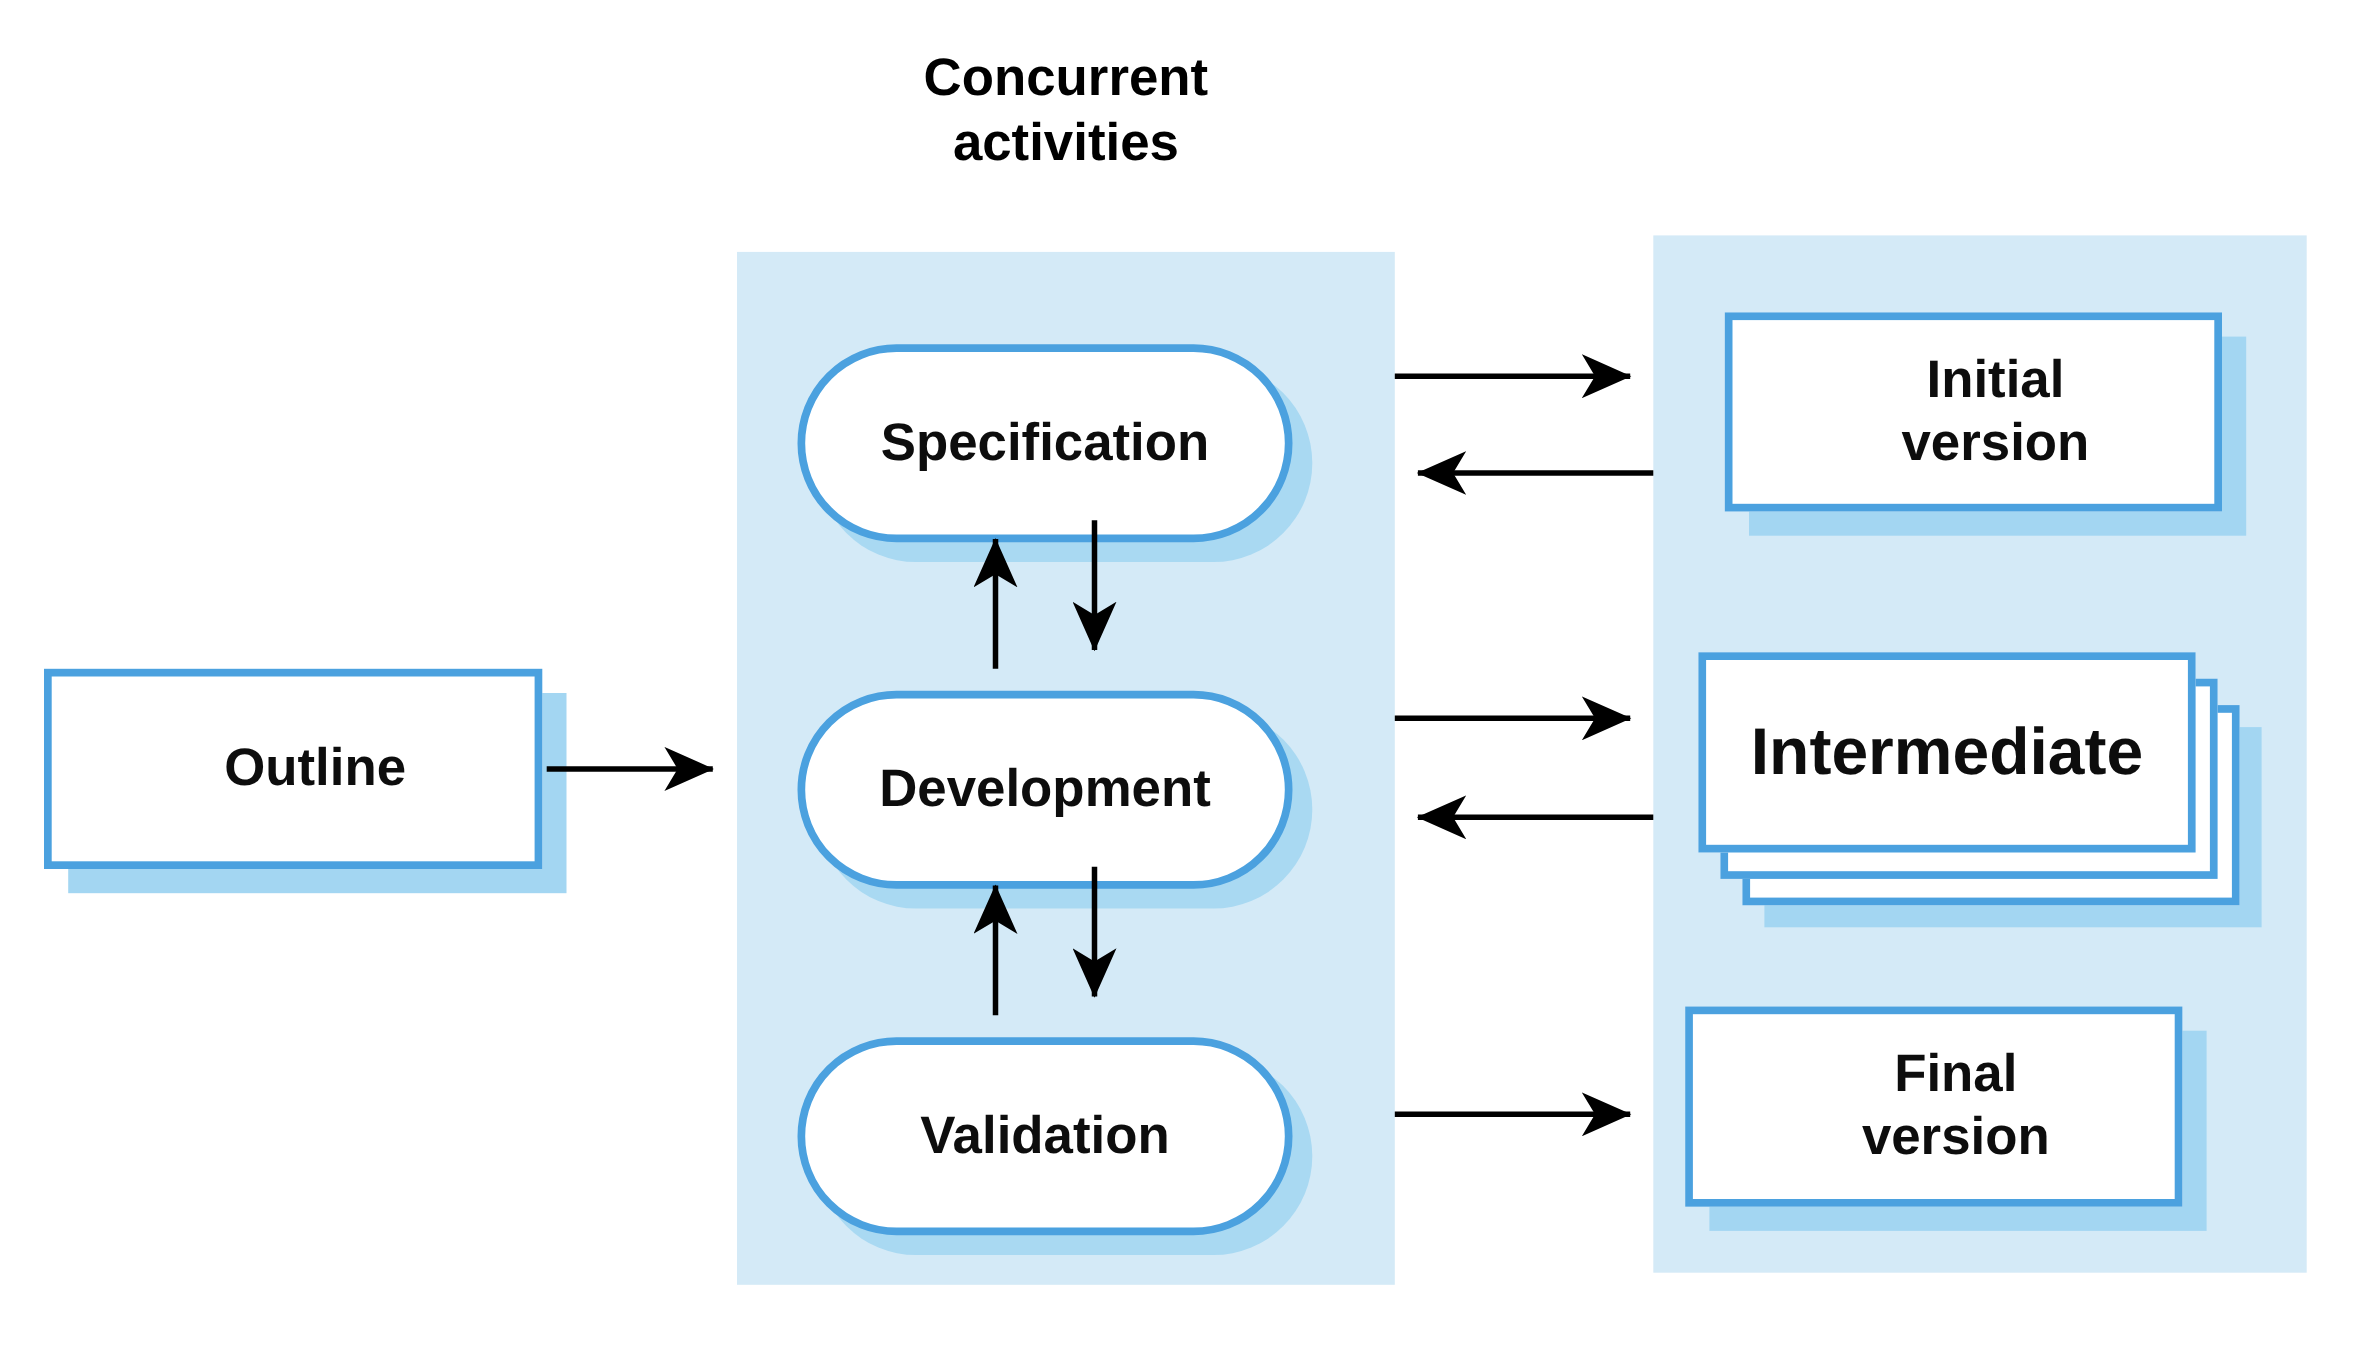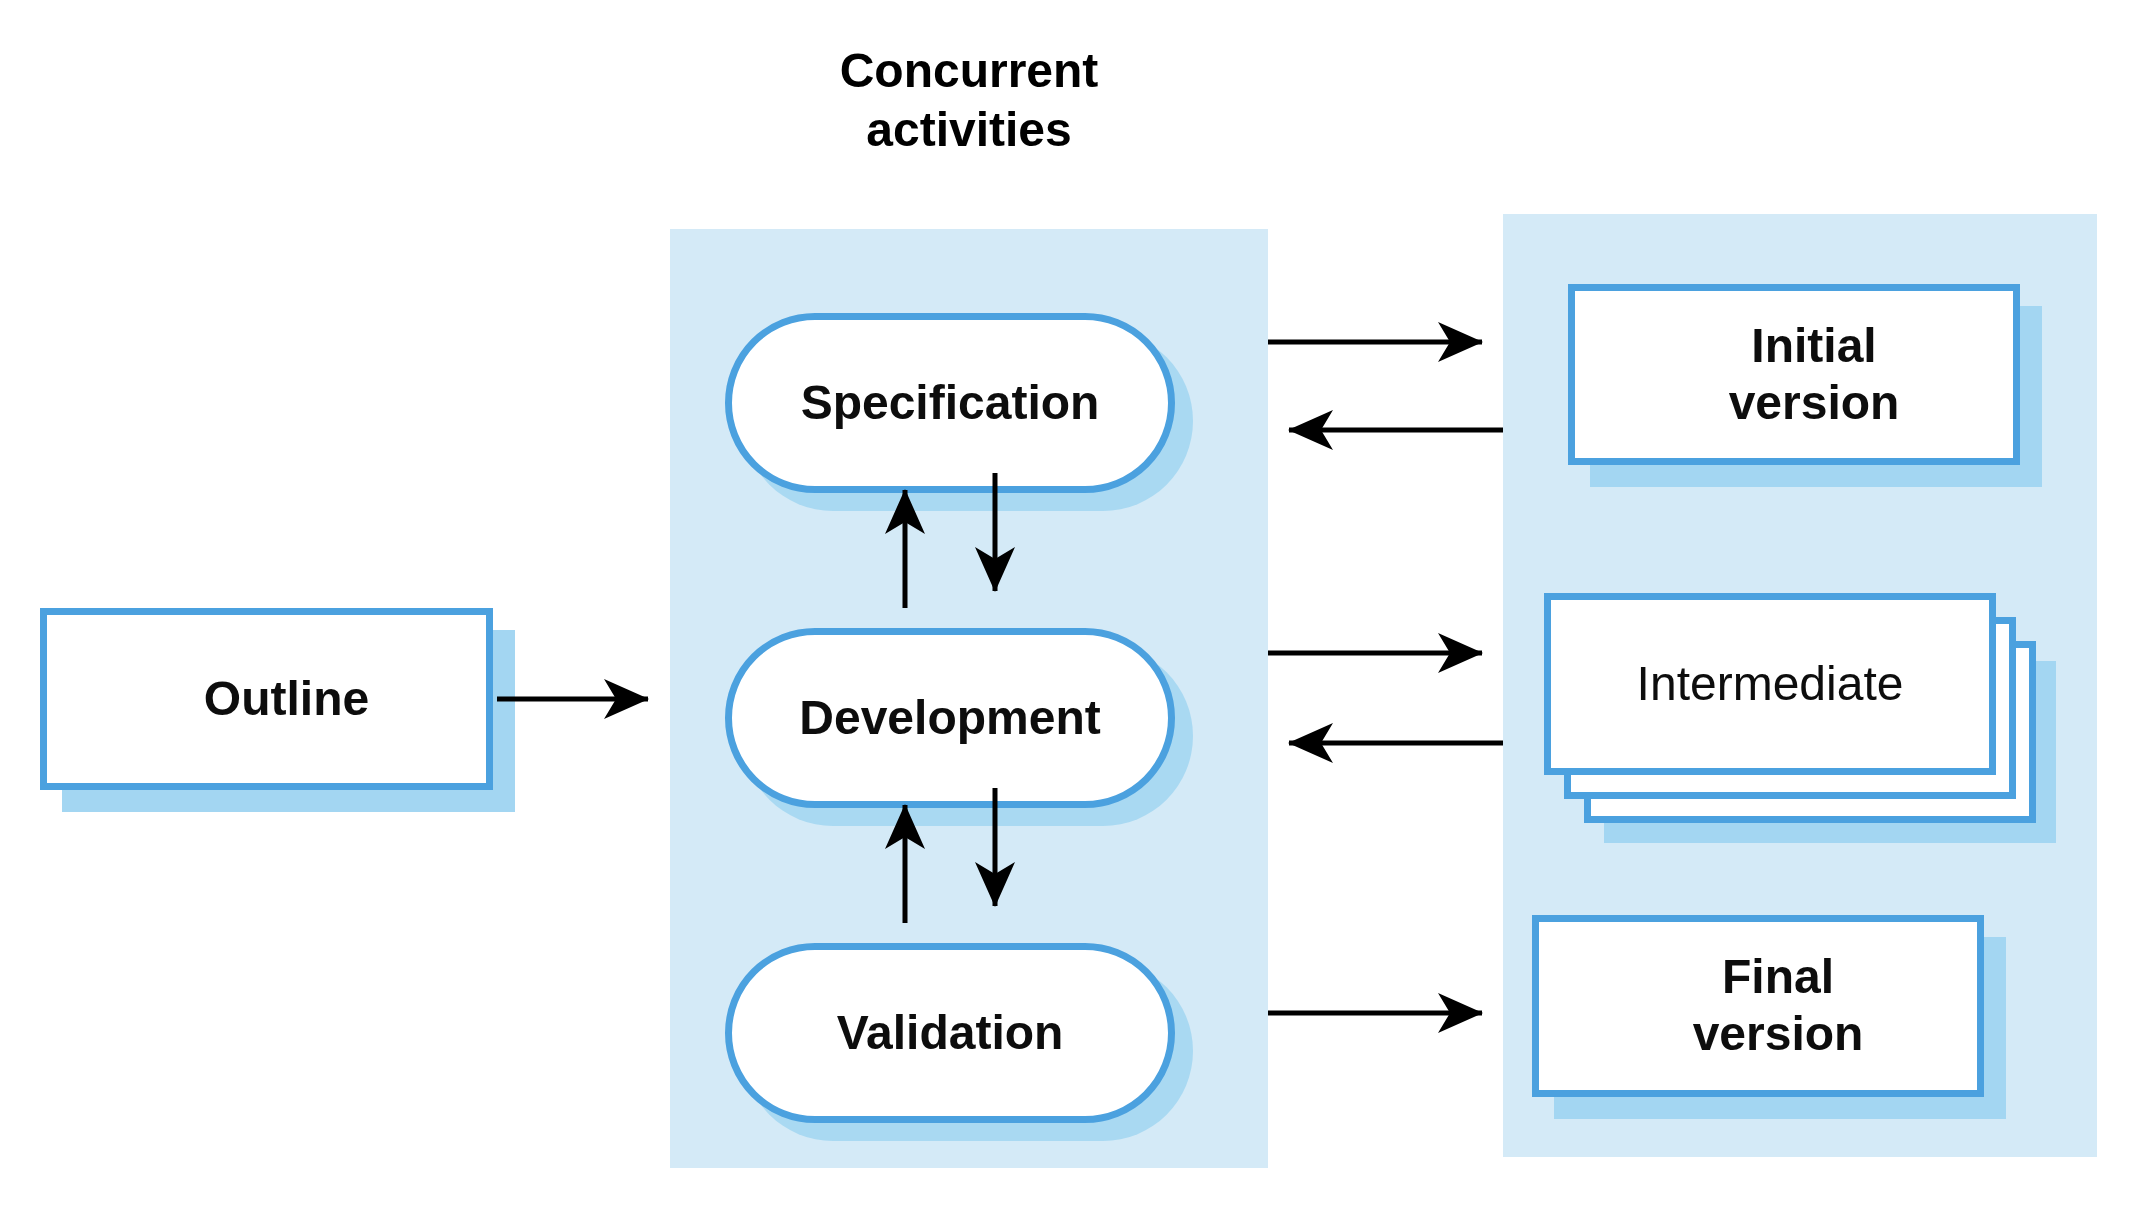--- a/index.html
+++ b/index.html
@@ -25,21 +25,21 @@
   .stadium.dev {left:725px;top:608px;width:450px;height:180px;}
   .stadium.val {left:725px;top:923px;width:450px;height:180px;}
   .outline-box{left:40px;top:608px;width:453px;height:182px;}
   .initial-box{left:1568px;top:284px;width:452px;height:181px;}
   .final-box{left:1532px;top:915px;width:452px;height:182px;}
   .stack-layer{position:absolute;width:452px;height:182px;background:var(--node_fill);
     border:7px solid var(--border);box-sizing:border-box;}
   .stack-back{left:1584px;top:641px;box-shadow:20px 20px 0 var(--shadow);}
   .stack-mid{left:1564px;top:617px;}
   .stack-front{left:1544px;top:593px;display:flex;align-items:center;justify-content:center;
-    text-align:center;font-size:48px;font-weight:400;line-height:1.18;}
+    text-align:center;font-size:60px;font-weight:700;line-height:1.18;}
   .arrow-layer{position:absolute;left:0;top:0;width:2142px;height:1232px;pointer-events:none;}
   .arrow{stroke:var(--arrow);stroke-width:5;fill:none;}
   .arrowhead-fill{fill:var(--arrow);}
 </style>
 </head>
 <body>
 
 <div class="canvas">
 
   <div class="panel" style="left:670px;top:229px;width:598px;height:939px;"></div>

